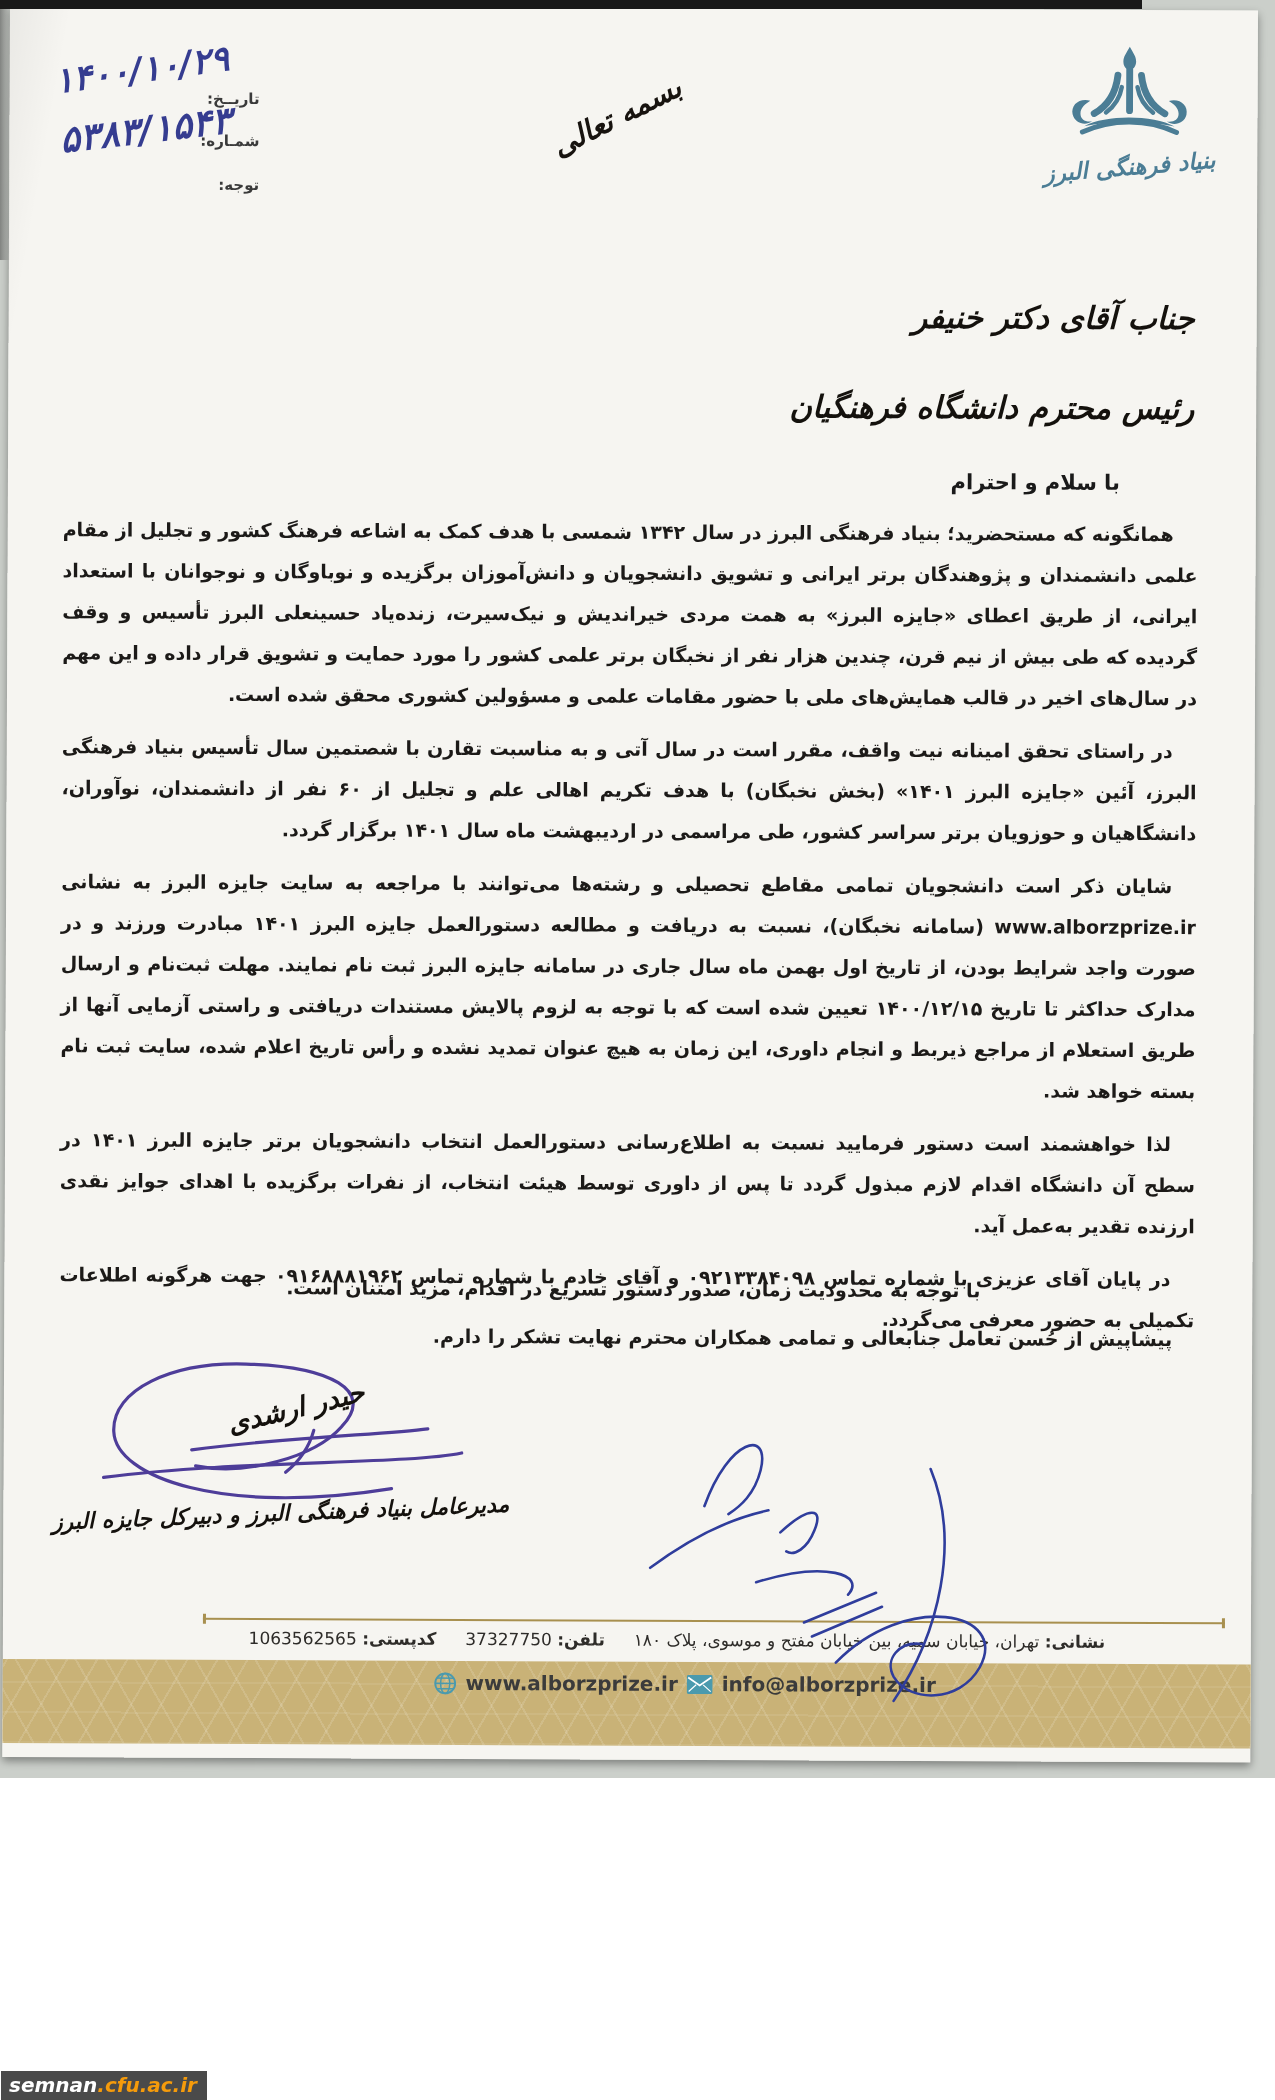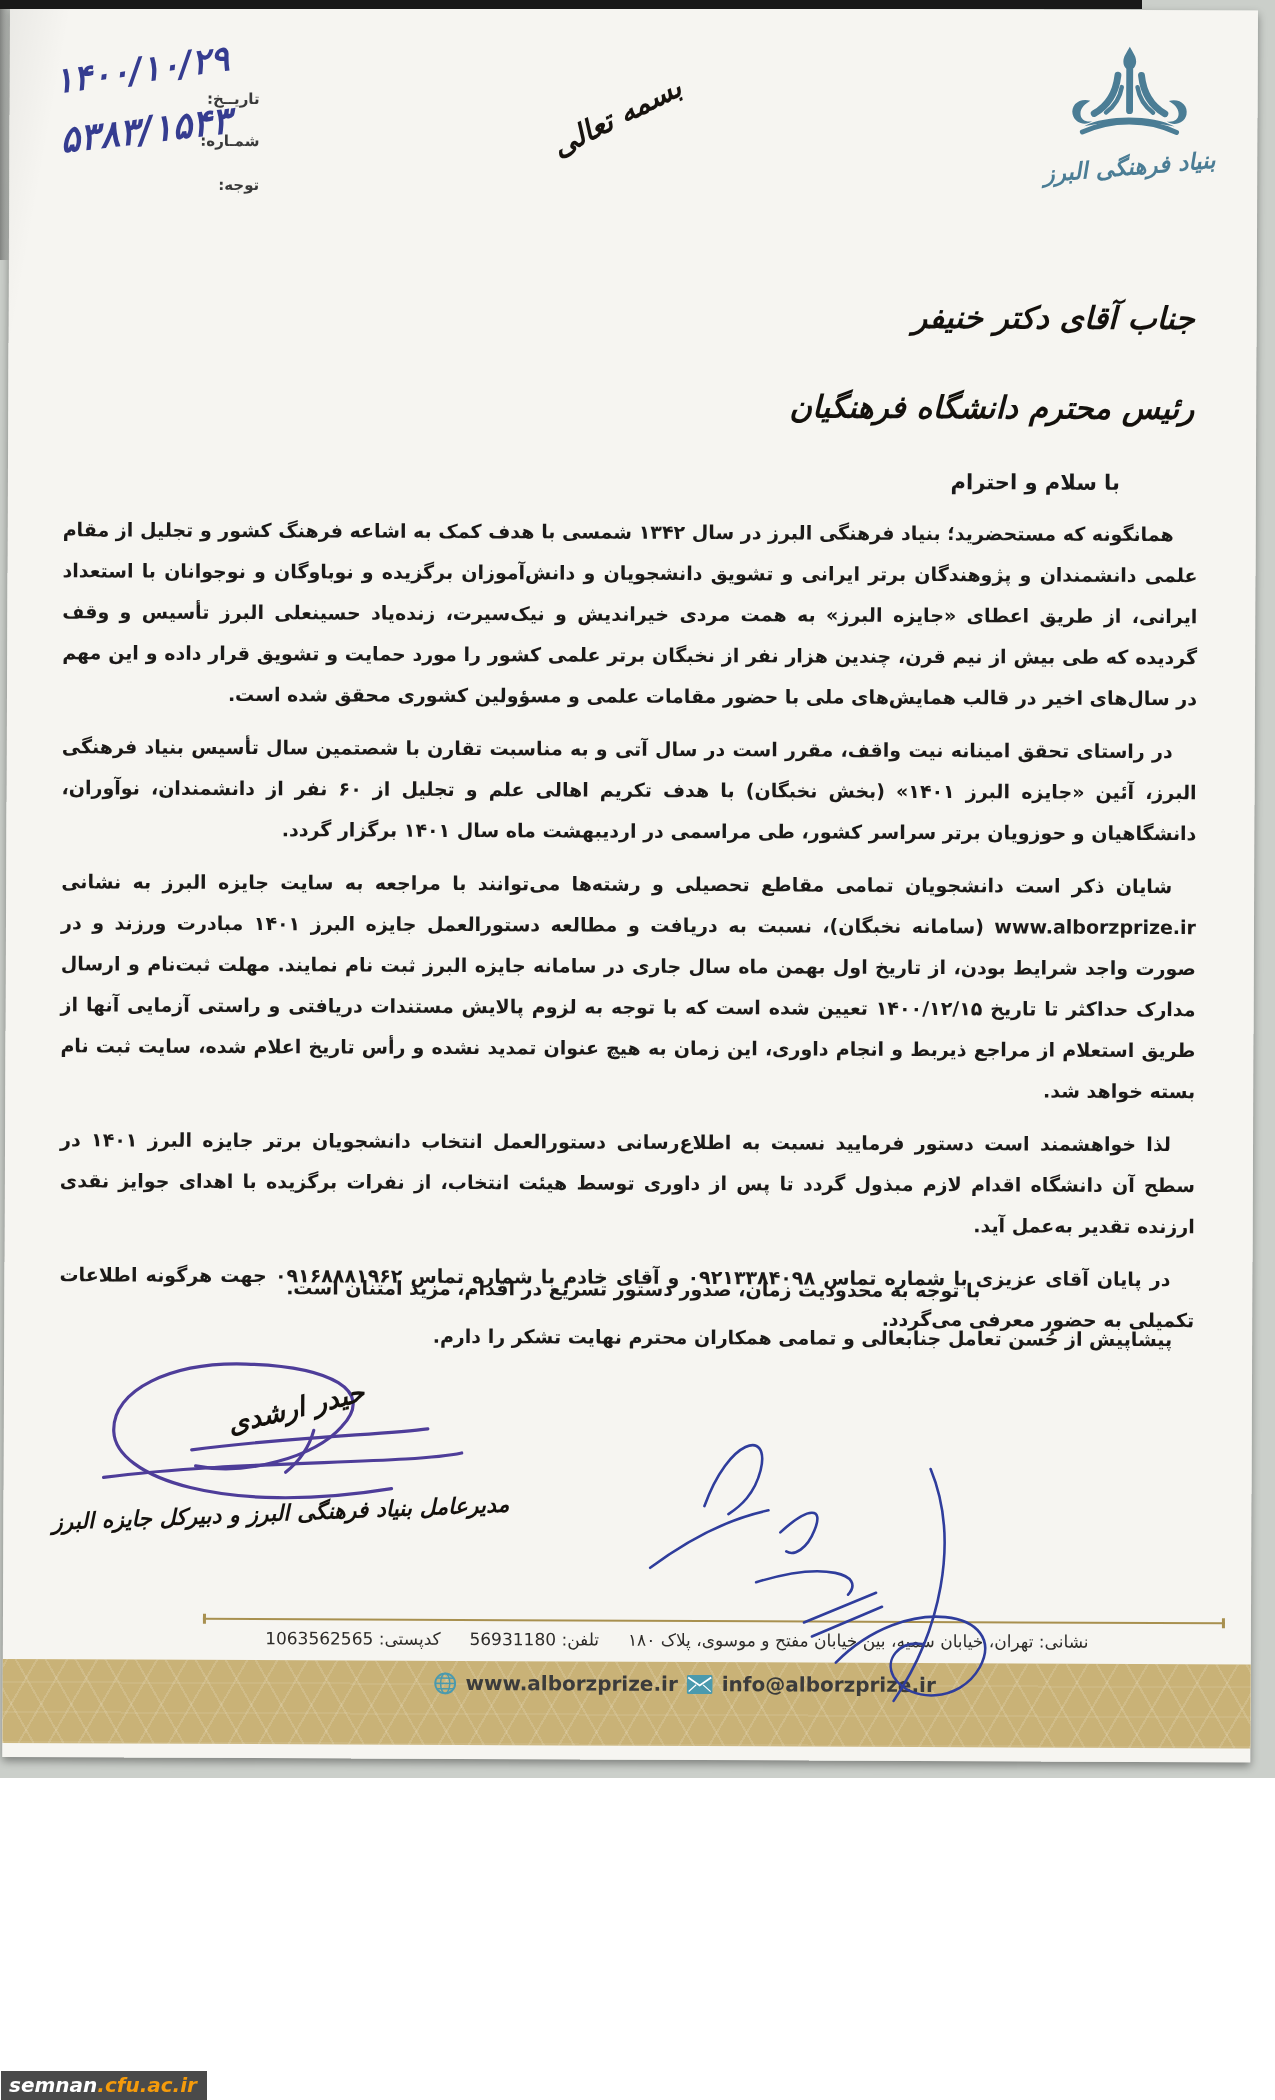--- a/index.html
+++ b/index.html
@@ -63,21 +63,21 @@
   .sig-title{position:absolute;left:66px;top:1494px;width:440px;font-size:22px;
     transform:rotate(-2.5deg);direction:rtl;text-align:center;white-space:nowrap;}
   .sig-secondary{position:absolute;left:605px;top:1402px;z-index:6;}
   
   .gold-rule{position:absolute;left:200px;top:1612px;width:1022px;height:2px;background:#a8904f;}
   .gold-rule::before,.gold-rule::after{content:"";position:absolute;top:-4px;width:3px;height:10px;background:#a8904f;}
   .gold-rule::before{left:0;}
   .gold-rule::after{right:0;}
   .address-row{position:absolute;left:140px;right:40px;top:1622px;text-align:center;
     direction:rtl;font-size:17px;color:#2e2c29;white-space:nowrap;}
-  .address-row .lbl{font-weight:normal;}
+  .address-row .lbl{font-weight:bold;}
   .address-row .gap{display:inline-block;width:18px;}
   .band{position:absolute;left:0;right:0;top:1654px;height:84px;
     background-color:#c9b277;
     background-image:
       repeating-linear-gradient(60deg, rgba(255,255,255,.13) 0 2px, rgba(255,255,255,0) 2px 26px),
       repeating-linear-gradient(-60deg, rgba(255,255,255,.13) 0 2px, rgba(255,255,255,0) 2px 26px),
       repeating-linear-gradient(0deg, rgba(255,255,255,.08) 0 2px, rgba(255,255,255,0) 2px 30px);
     z-index:2;}
   .band-row{display:flex;justify-content:center;align-items:center;gap:9px;
     margin-top:10px;transform:translateX(58px);direction:ltr;
@@ -168,21 +168,21 @@
         <path d="M228,252 C298,180 402,200 372,256 C352,292 302,292 286,266 C276,248 292,230 314,233"></path>
       </g>
     </svg>
 
     <div class="gold-rule"></div>
     <div class="address-row">
       <span class="lbl">نشانی:</span>
       <span>تهران، خیابان سمیه، بین خیابان مفتح و موسوی، پلاک ۱۸۰</span>
       <span class="gap"></span>
       <span class="lbl">تلفن:</span>
-      <span>56931180</span>
+      <span>37327750</span>
       <span class="gap"></span>
       <span class="lbl">کدپستی:</span>
       <span>1063562565</span>
     </div>
     <div class="band">
       <div class="band-row">
         <svg width="23" height="23" viewBox="0 0 24 24">
           <circle cx="12" cy="12" r="10.4" fill="none" stroke="#4b9aae" stroke-width="2"></circle>
           <ellipse cx="12" cy="12" rx="4.8" ry="10.4" fill="none" stroke="#4b9aae" stroke-width="1.6"></ellipse>
           <path d="M1.6,12 h20.8 M3.2,6.5 h17.6 M3.2,17.5 h17.6" stroke="#4b9aae" stroke-width="1.6" fill="none"></path>

